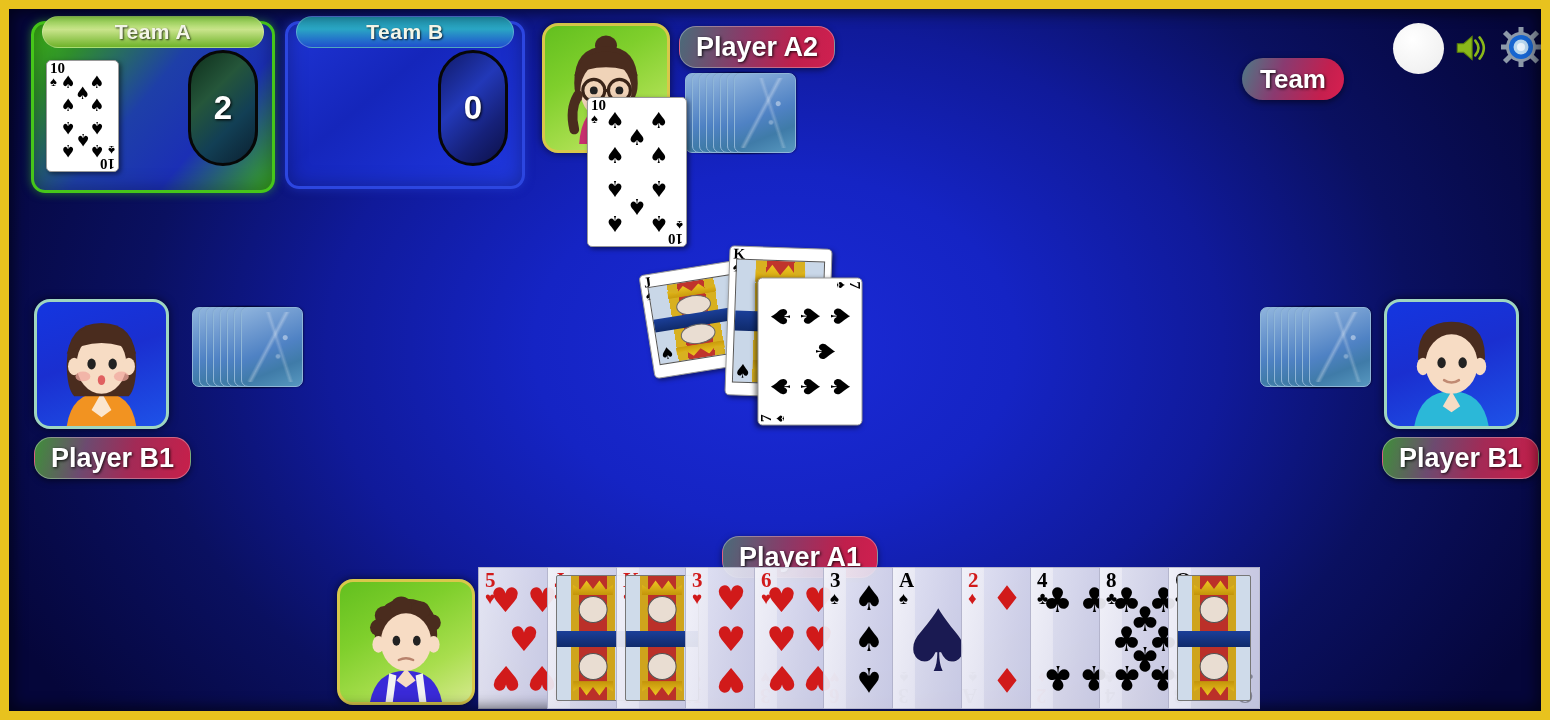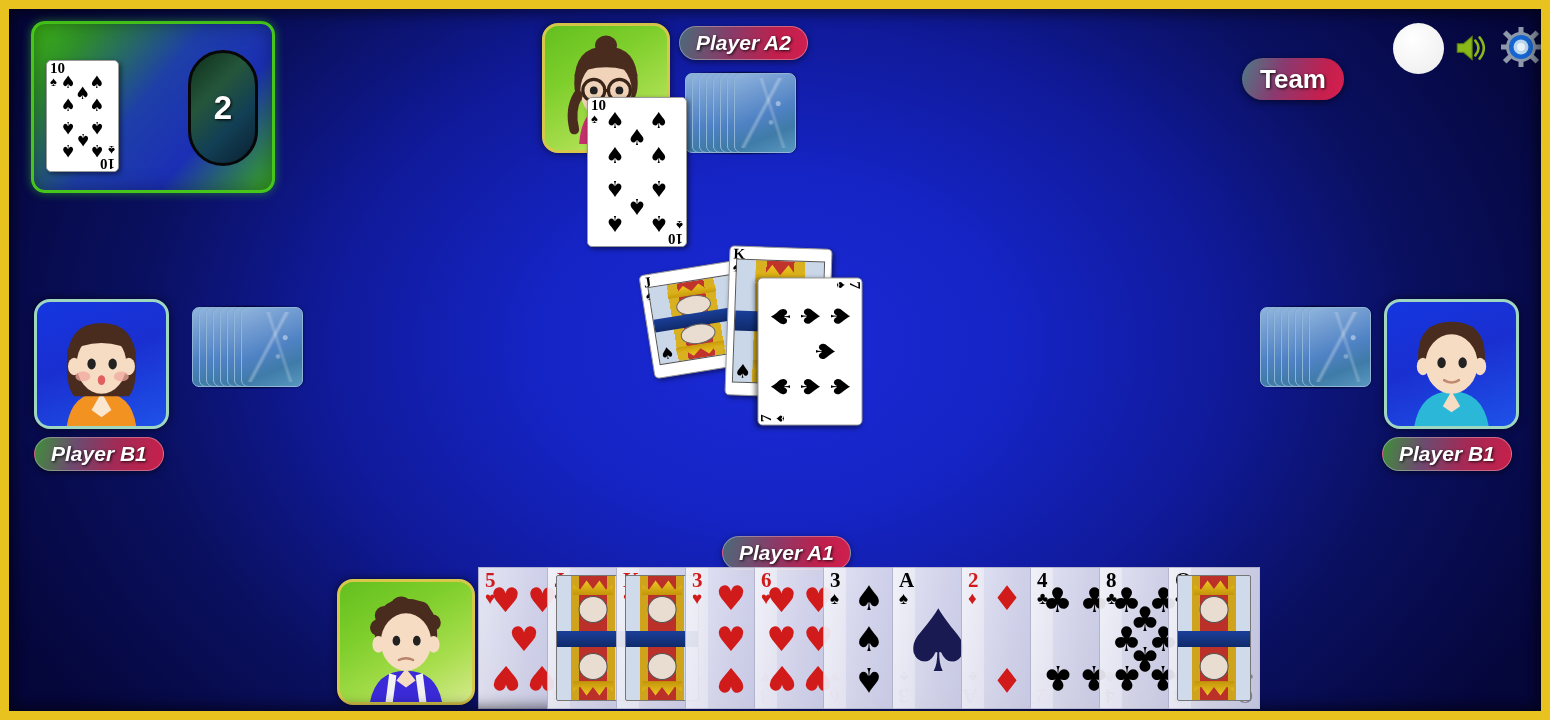--- a/index.html
+++ b/index.html
@@ -145,29 +145,28 @@
     position:absolute; border-radius:16px; overflow:hidden;
     border:3px solid; box-shadow:0 0 8px rgba(0,0,0,.6);
   }
   .av-green { border-color:#d8c84a;
     background:linear-gradient(150deg,#63bf1f 0%,#7fcf2c 35%,#a9de4e 70%,#d5e98c 100%); }
   .av-blue  { border-color:#9fd6c0;
     background:linear-gradient(160deg,#1436e0 0%,#1a2fd0 45%,#1e52e8 100%); }
 
   
   .name-badge {
-    position:absolute; height:34px; padding:0 16px; border-radius:17px;
+    position:absolute; height:42px; padding:0 16px; border-radius:17px;
     display:flex; align-items:center; justify-content:center;
-    font-size:21px; font-weight:bold; color:#fff;
+    font-size:27px; font-weight:bold; color:#fff;
     text-shadow:1px 1px 3px rgba(0,0,0,.85);
     border:1px solid rgba(255,255,255,.3);
     box-shadow:0 2px 6px rgba(0,0,0,.5);
     white-space:nowrap;
     background:linear-gradient(105deg,#3f8f3a 0%,#6d4a70 32%,#a32a56 62%,#c81f4a 100%);
-    font-style:italic;
   }
   .badge-pink {
     background:linear-gradient(105deg,#4a6b7a 0%,#8a3a68 40%,#c01f4c 75%,#d02050 100%);
   }
 
   
   #difficulty {
     position:absolute; left:1233px; top:49px;
     width:102px; height:42px; border-radius:21px;
     display:flex; align-items:center; justify-content:center;
@@ -250,20 +249,21 @@
     width:40%; height:22%; border-radius:50%;
     background:#e9ddd2; border:1px solid #555;
   }
 </style>
 </head>
 <body>
 
 <div id="board">
 
   <div class="team-panel" id="team-a">
+    <div class="hdr">Team A</div>
     <div id="team-a-captured">
         <div class="card" style="width: 73px; height: 112px; left: 12px; top: 36px;">
           <div class="idx black">10<span class="s">♠</span></div>
           <div class="idx-br black">10<span class="s">♠</span></div>
           <div class="pips">
             <span class="black" style="left: 22%; top: 6%; font-size: 17px;">♠</span>
             <span class="black" style="left: 78%; top: 6%; font-size: 17px;">♠</span>
             <span class="black" style="left: 50%; top: 21%; font-size: 17px;">♠</span>
             <span class="black" style="left: 22%; top: 36%; font-size: 17px;">♠</span>
             <span class="black" style="left: 78%; top: 36%; font-size: 17px;">♠</span>
@@ -271,20 +271,24 @@
             <span class="black inv" style="left: 78%; top: 64%; font-size: 17px;">♠</span>
             <span class="black inv" style="left: 50%; top: 79%; font-size: 17px;">♠</span>
             <span class="black inv" style="left: 22%; top: 94%; font-size: 17px;">♠</span>
             <span class="black inv" style="left: 78%; top: 94%; font-size: 17px;">♠</span>
           </div>
         </div>
       </div>
     <div class="score-bubble">2</div>
   </div>
 
+  <div class="team-panel" id="team-b">
+    <div class="hdr">Team B</div>
+    <div class="score-bubble">0</div>
+  </div>
 
   <div class="avatar av-green" style="left:533px; top:14px; width:128px; height:130px;">
     <svg viewBox="0 0 100 100" width="100%" height="100%">
       <rect width="100" height="100" fill="none"></rect>
       <path d="M28 96 q2 -30 22 -30 q20 0 22 30 z" fill="#c62f6e"></path>
       <ellipse cx="50" cy="15" rx="9" ry="8" fill="#4a2c1e"></ellipse>
       <path d="M24 46 q0 -30 26 -30 q26 0 26 30 q0 10 -4 14 l-44 0 q-4 -4 -4 -14 z" fill="#4a2c1e"></path>
       <ellipse cx="50" cy="52" rx="21" ry="24" fill="#f0d3b8"></ellipse>
       <path d="M24 40 q6 -20 26 -20 q20 0 26 20 q-10 -7 -26 -7 q-16 0 -26 7 z" fill="#4a2c1e"></path>
       <circle cx="40" cy="52" r="9" fill="none" stroke="#3a2418" stroke-width="2.6"></circle>

